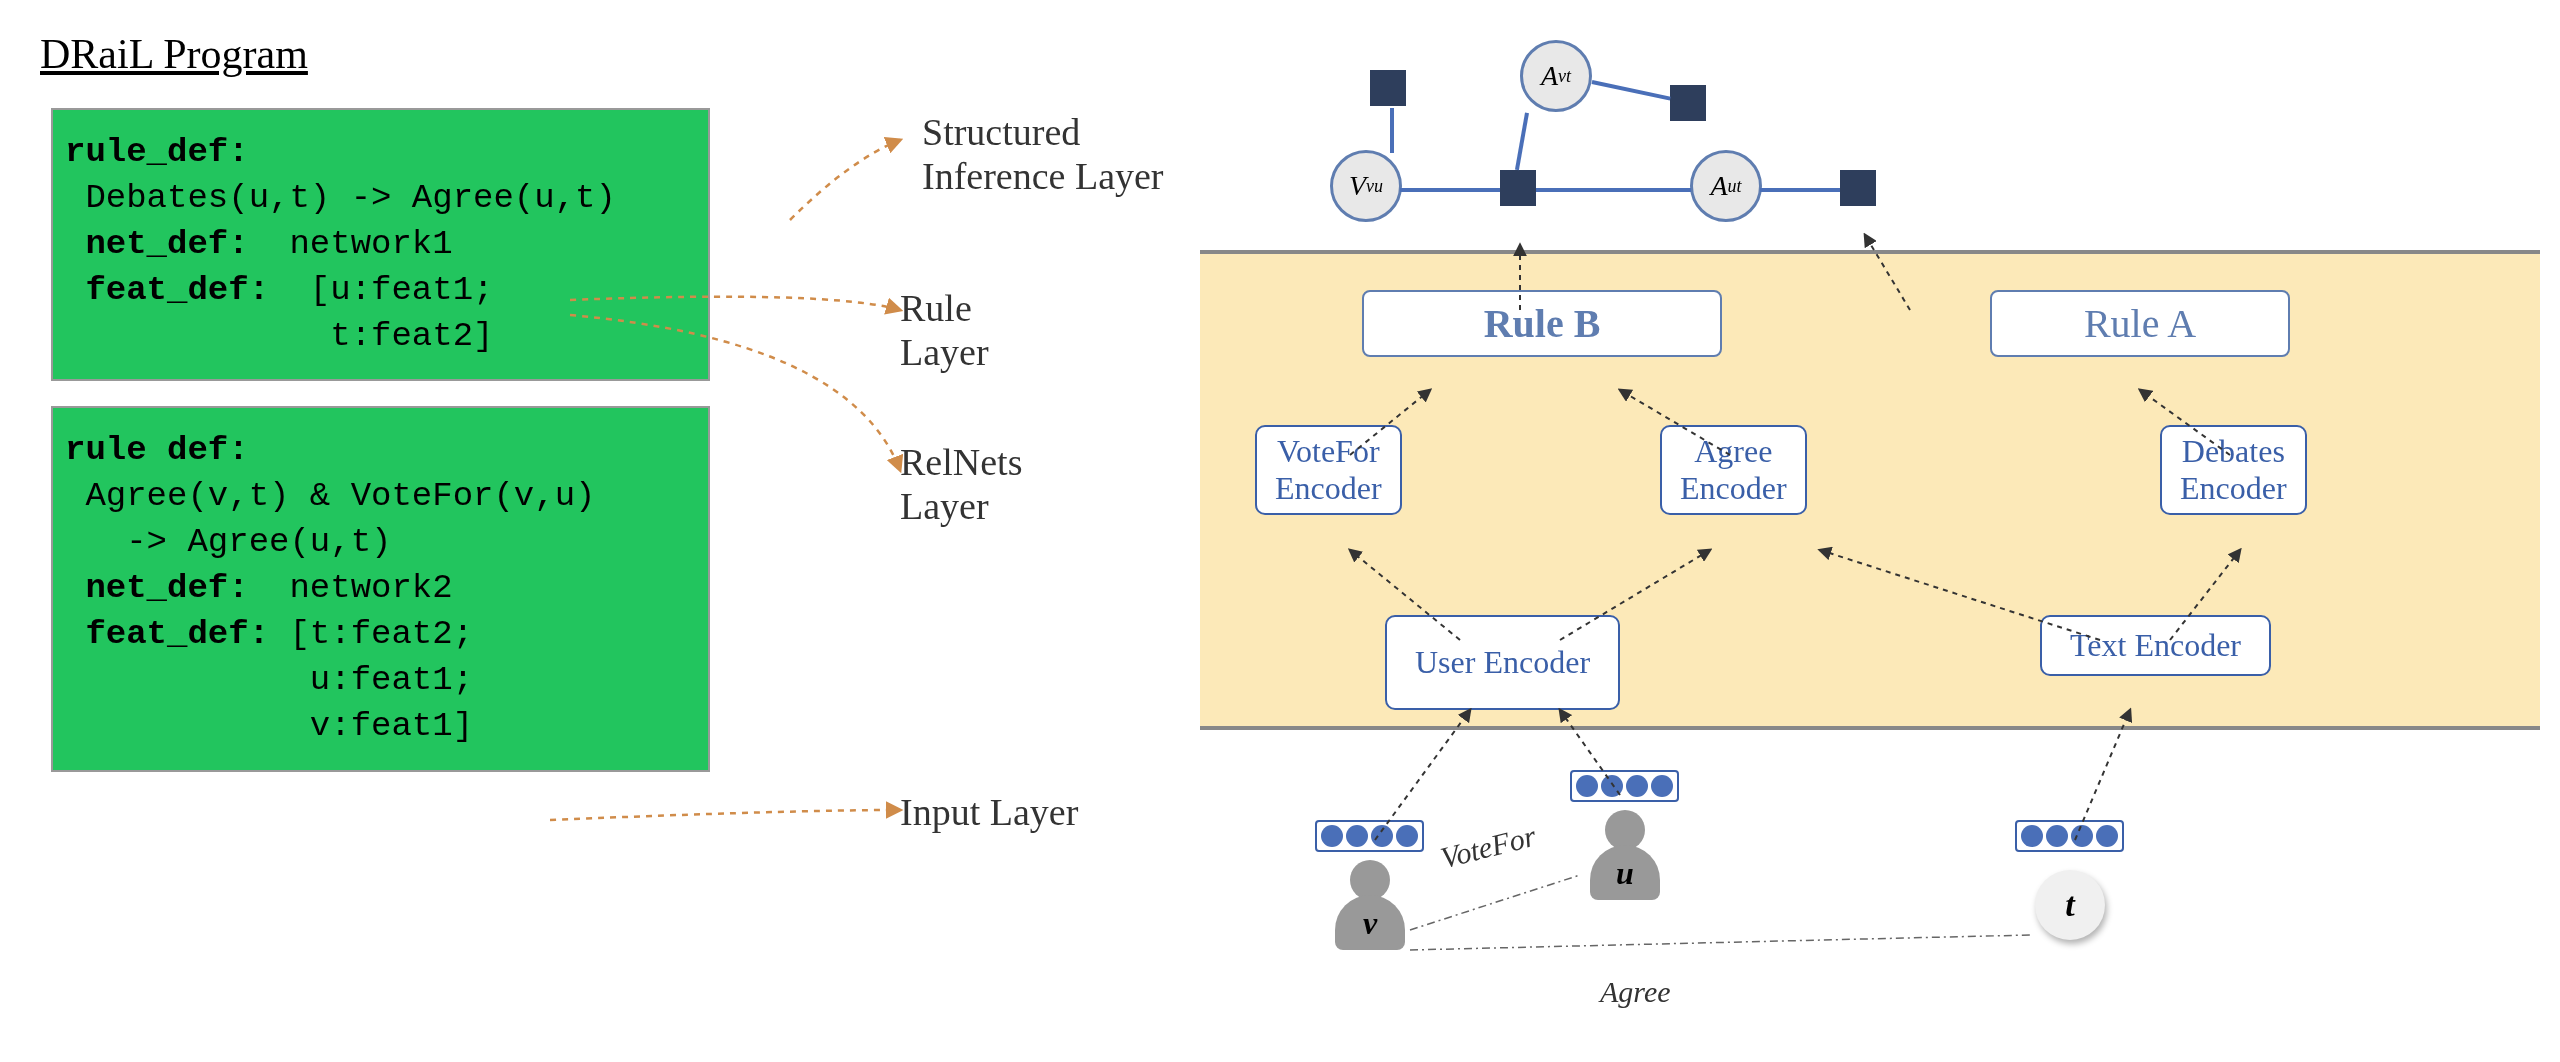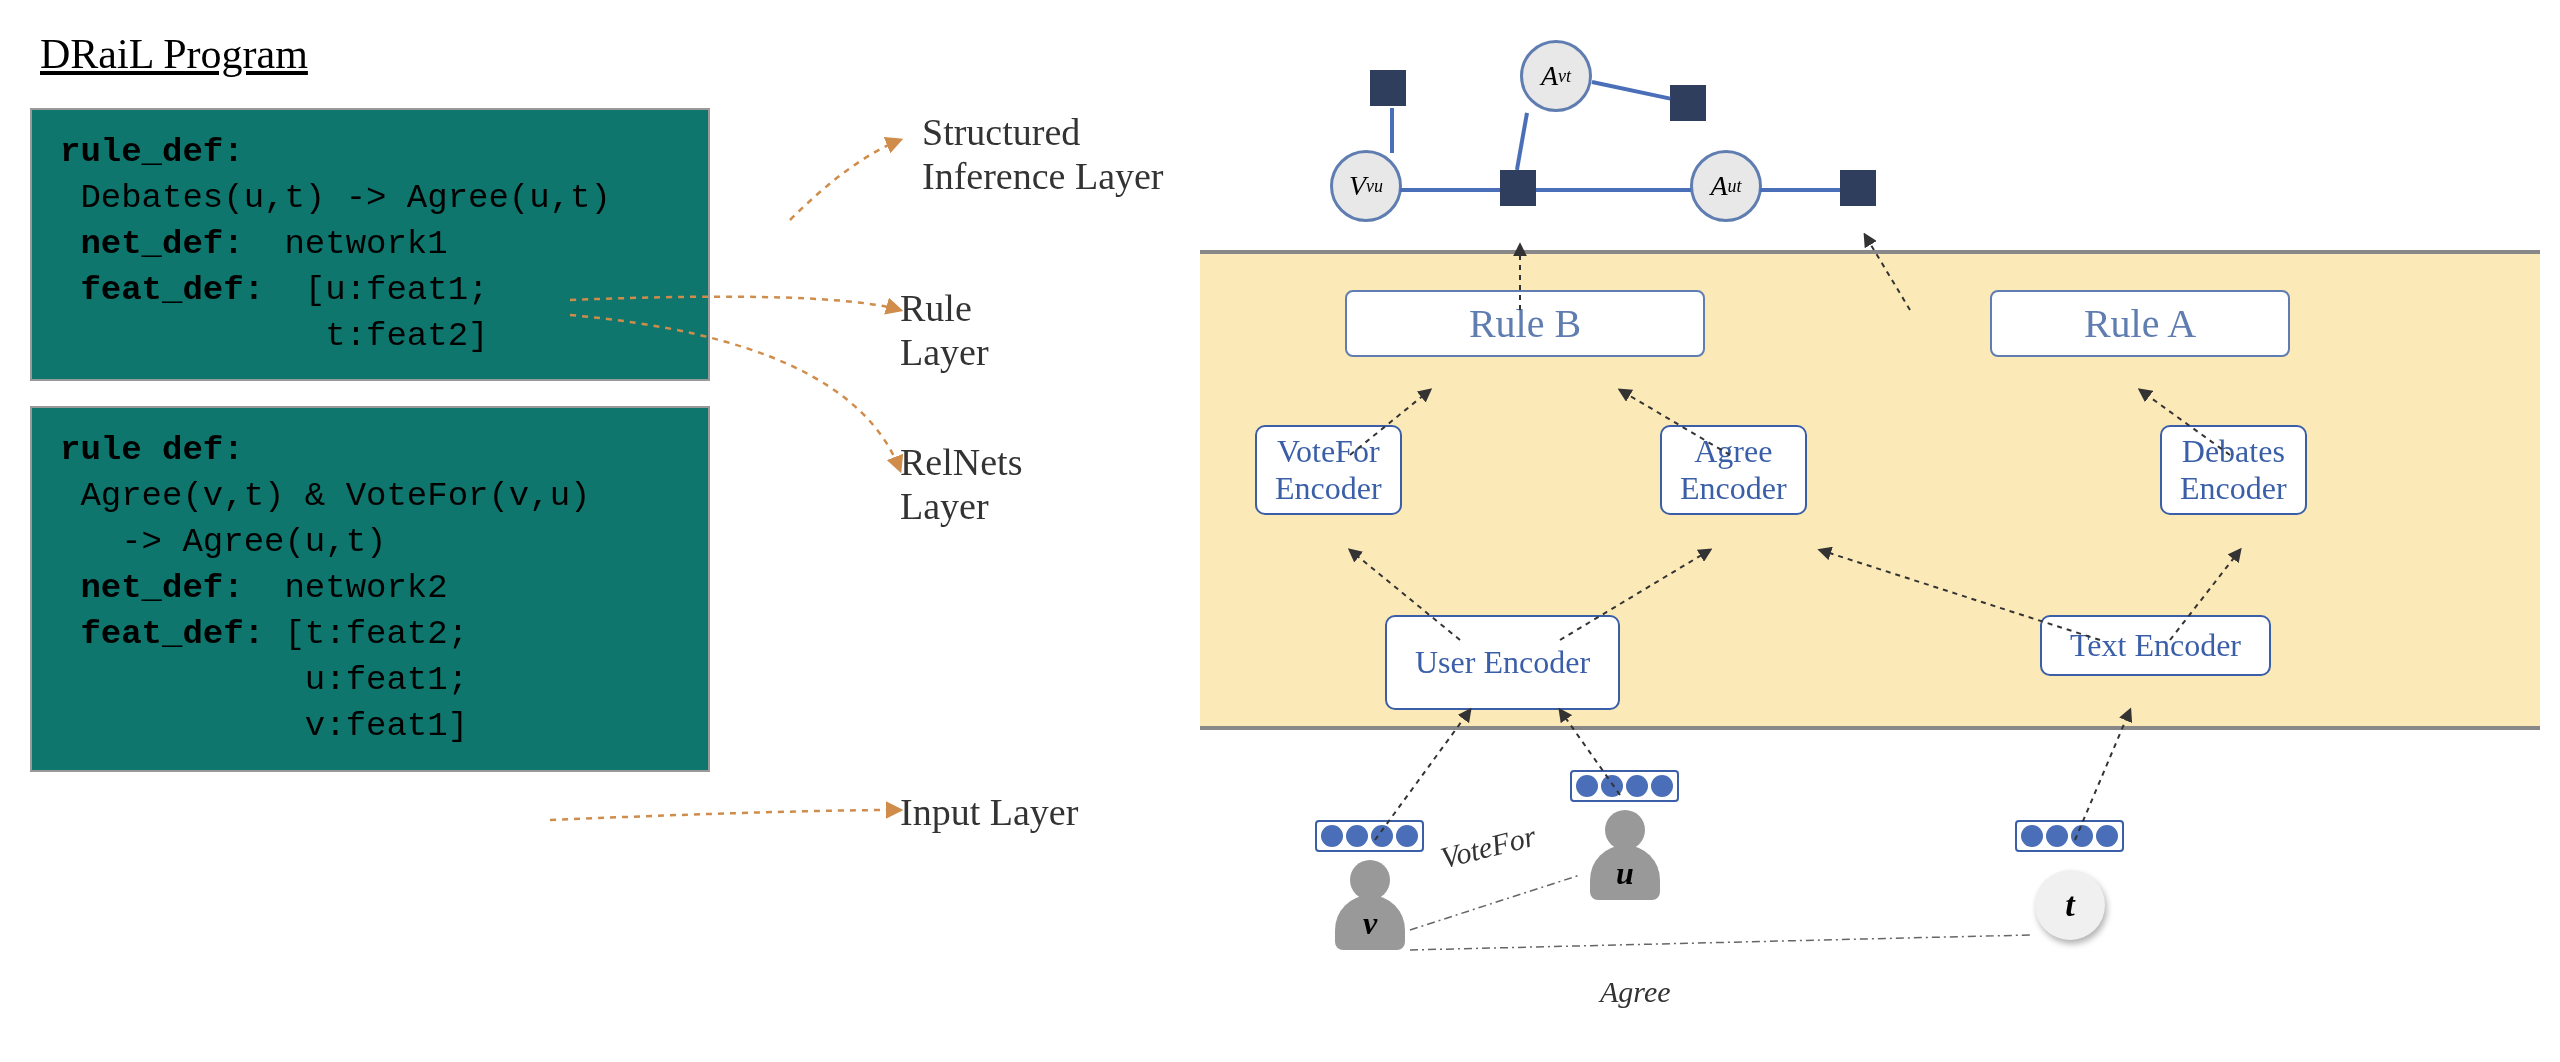--- a/index.html
+++ b/index.html
@@ -23,28 +23,29 @@
     position: relative;
   }
   .title {
     font-size: 42px;
     text-decoration: underline;
     color: #000;
     margin-bottom: 30px;
     margin-left: 10px;
   }
   .code-box {
-    background: #0f766e;
+    background: #22c55e;
     border: 2px solid #999;
-    padding: 20px 28px;
+    padding: 20px 12px;
     margin-bottom: 25px;
     font-family: 'Courier New', monospace;
     font-size: 34px;
     line-height: 1.35;
     color: #000;
+    margin-left: 21px;
   }
   .code-line { white-space: pre; }
   .bold { font-weight: bold; }
   .layer-label {
     font-size: 38px;
     color: #333;
     position: absolute;
   }
   .right-panel {
     position: absolute;
@@ -238,21 +239,21 @@
     </div>
     <div class="graph-square" style="left:640px; top:140px;"></div>
 
     <div class="edge" style="left:190px; top:78px; width:4px; height:45px;"></div>
     <div class="edge" style="left:200px; top:158px; width:100px;"></div>
     <div class="edge" style="left:336px; top:158px; width:155px;"></div>
     <div class="edge" style="left:320px; top:82px; width:4px; height:58px; transform:rotate(10deg);"></div>
     <div class="edge" style="left:392px; top:50px; width:80px; height:4px; transform:rotate(12deg);"></div>
     <div class="edge" style="left:560px; top:158px; width:80px;"></div>
 
-    <div class="rule-box" style="left:145px; top:260px; width:360px;">Rule B</div>
+    <div class="rule-box" style="left:162px; top:260px; width:360px;font-weight:bold;">Rule B</div>
     <div class="rule-box" style="left:790px; top:260px; width:300px;">Rule A</div>
 
     <div class="encoder-box" style="left:55px; top:395px; white-space:pre-line;">VoteFor
 Encoder</div>
     <div class="encoder-box" style="left:460px; top:395px; white-space:pre-line;">Agree
 Encoder</div>
     <div class="encoder-box" style="left:960px; top:395px; white-space:pre-line;">Debates
 Encoder</div>
 
     <div class="encoder-box" style="left:185px; top:585px; padding:27px 28px;">User Encoder</div>

